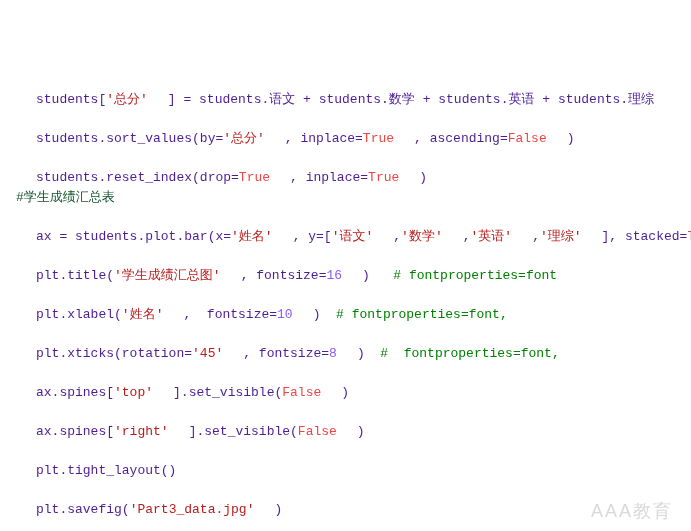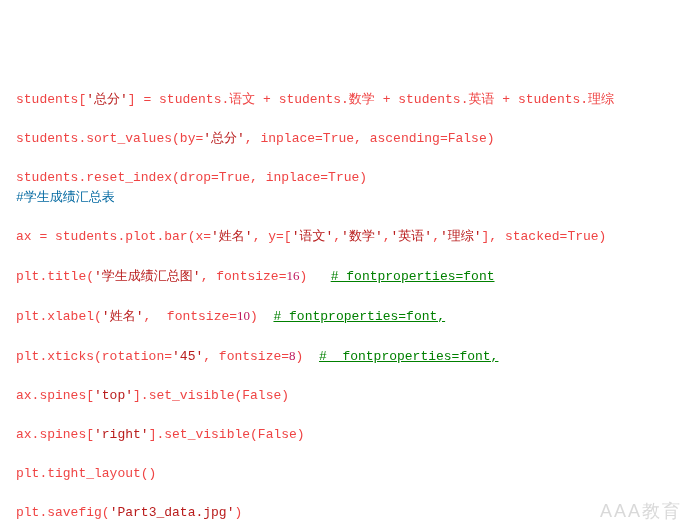--- a/index.html
+++ b/index.html
@@ -13,29 +13,29 @@
     white-space: pre;
   }
   .code-container {
     width: 691px;
     box-sizing: border-box;
   }
   .line {
     display: block;
     min-height: 1.5em;
   }
-  .tok-default { color: #ef4444; }
+  .tok-default { color: #4c1d95; margin-left: 20px; }
   .tok-string { color: #b91c1c; }
   .tok-keyword { color: #ef4444; }
-  .tok-number { color: #be185d; font-family: Liberation Serif, serif; }
-  .tok-comment { color: #008000; text-decoration: underline; }
-  .tok-redcomment { color: #0369a1; }
+  .tok-number { color: #8b5cf6; }
+  .tok-comment { color: #008000; }
+  .tok-redcomment { color: #14532d; }
   .watermark {
     position: fixed;
-    right: 9px;
+    right: 18px;
     bottom: 6px;
     color: rgba(180,180,180,0.5);
     font-family: Arial, sans-serif;
     font-size: 18px;
     letter-spacing: 2px;
     pointer-events: none;
   }
 </style>
 </head>
 <body>

